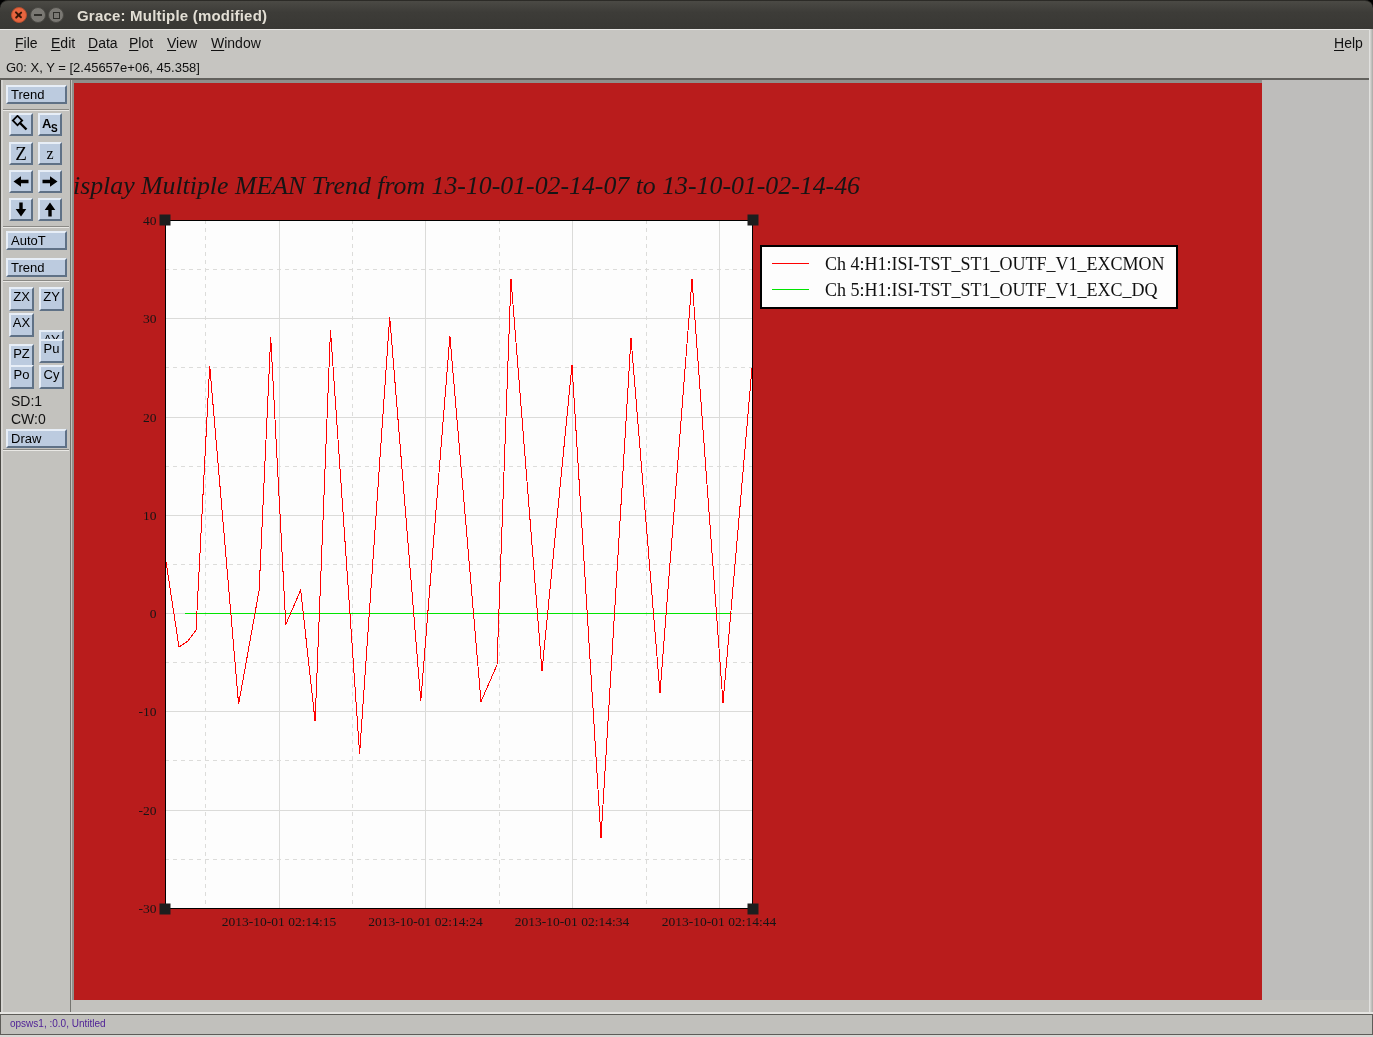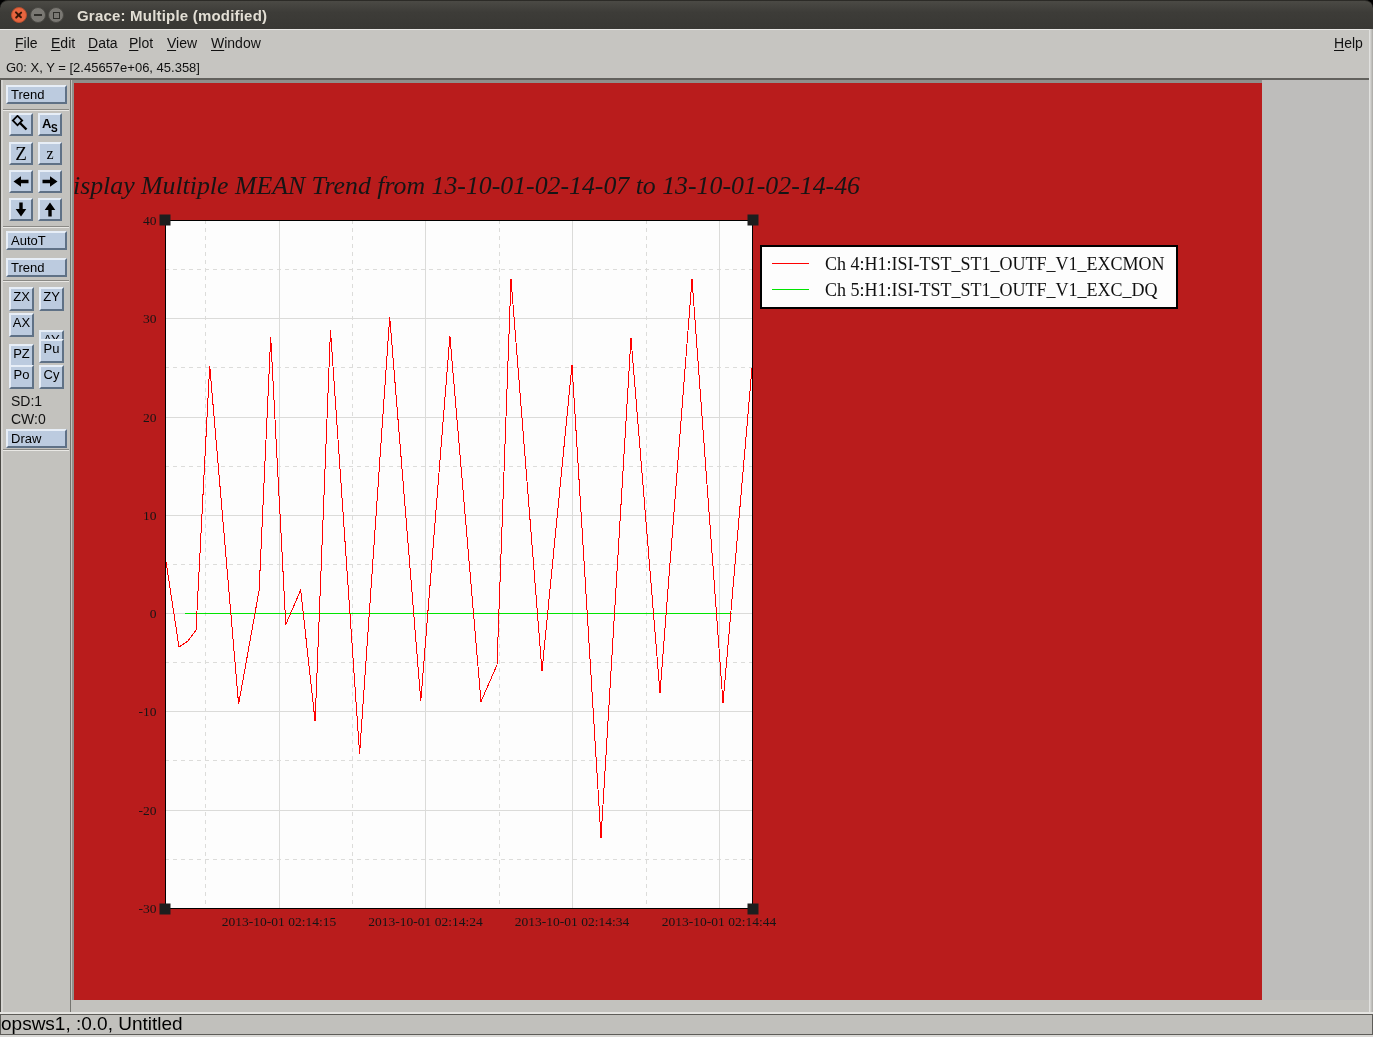--- a/index.html
+++ b/index.html
@@ -42,21 +42,21 @@
 .sql { width:25px; height:24px; line-height:15px; font-size:13px; }
 .c1 { left:8px; } .c2 { left:37px; }
 .lc1 { left:8px; } .lc2 { left:38px; }
 .tlabel { position:absolute; left:10px; font-size:14px; color:#111; }
 #canvas { position:absolute; left:72px; top:0; width:1190px; height:920px; background:#b91c1c; overflow:hidden; }
 #rightarea { position:absolute; left:1262px; top:0; width:111px; height:920px; background:#bebdbb; }
 #rborder { position:absolute; left:1369px; top:29px; width:4px; height:1008px;
   background:linear-gradient(90deg,#e9e9e7,#a9a8a4); }
 #statusbar { position:absolute; left:0; top:1012px; width:1373px; height:25px; background:#c1c0bc;
   border-top:2px solid #e6e5e2; border-bottom:2px solid #d9d8d5;
-  box-shadow: inset 0 0 0 1px #5e5d59; font-size:19px; color:#000000; line-height:20px; padding-left:1px; }
+  box-shadow: inset 0 0 0 1px #5e5d59; font-size:10px; color:#4c1d95; line-height:20px; padding-left:10px; }
 </style>
 </head>
 <body>
 <div id="topblack"></div>
 <div id="titlebar">
   <div class="tbtn" id="btn-close"></div>
   <div class="tbtn" id="btn-min"></div>
   <div class="tbtn" id="btn-max"></div>
   <div id="title-text">Grace: Multiple (modified)</div>
 </div>

